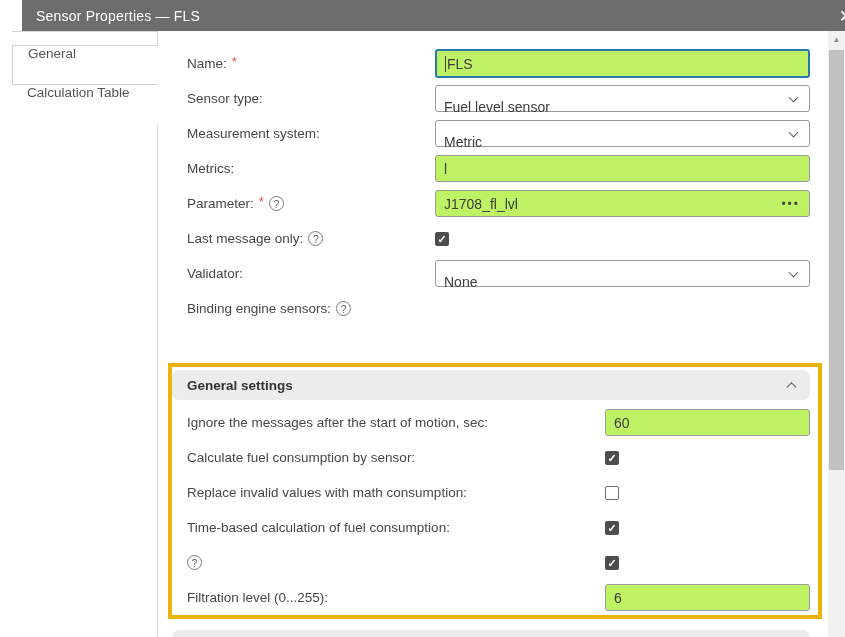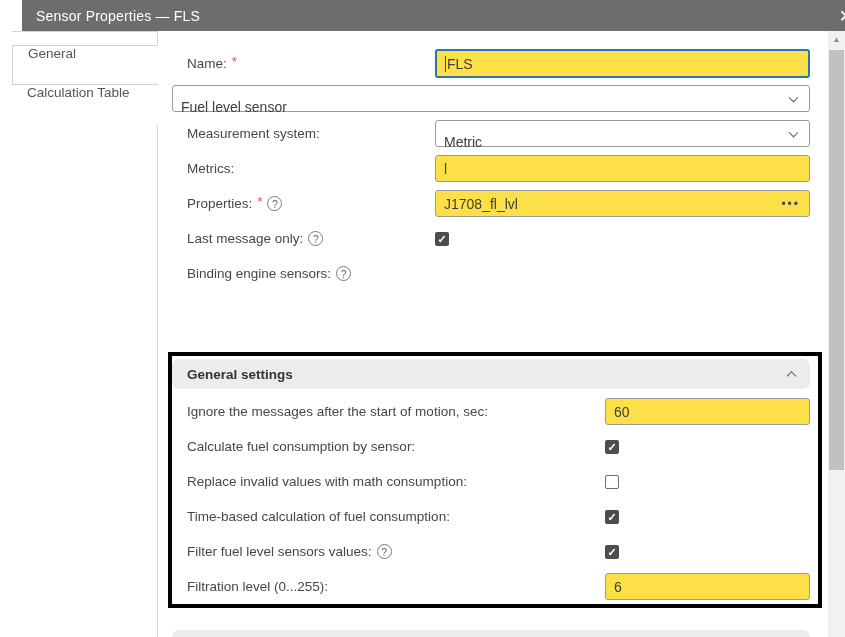--- a/index.html
+++ b/index.html
@@ -17,36 +17,36 @@
   .tab { height:40px; display:flex; align-items:flex-start; padding-left:15px; font-size:13.5px; color:#555; background:#fff; cursor:pointer; }
   .tab.active { border:1px solid #d2d2d2; border-right:none; }
 
   
   .content { position:absolute; left:172px; top:46px; width:638px; z-index:0; }
   .row { height:35px; display:flex; align-items:center; }
   .lbl { width:263px; padding-left:15px; font-size:13.5px; color:#474747; display:flex; align-items:center; gap:5px; flex-shrink:0; }
   .req { color:#e0534a; font-size:13px; position:relative; top:-2px; }
   .ctl { flex:1; display:flex; align-items:center; }
 
-  .tbox { position:relative; width:100%; height:27px; border:1px solid #9b9b9b; border-radius:3px; background:#fde047; font-size:14px; color:#3d3d3d; padding:0 8px; display:flex; align-items:center; }
+  .tbox { position:relative; width:100%; height:27px; border:1px solid #9b9b9b; border-radius:3px; background:#bef264; font-size:14px; color:#3d3d3d; padding:0 8px; display:flex; align-items:center; }
   .tbox.focused { height:29px; border:2px solid #2878af; }
   .caret { width:1px; height:16px; background:#444; margin-right:1px; }
   .selbox { position:relative; width:100%; height:27px; border:1px solid #9b9b9b; border-radius:3px; background:#fff; font-size:14px; color:#3d3d3d; padding:16px 26px 0 8px; display:flex; align-items:center; cursor:pointer; }
   .chev { position:absolute; right:12px; top:50%; width:7px; height:7px; border:solid #555; border-width:0 1.5px 1.5px 0; transform:translateY(-70%) rotate(45deg); }
   .more-btn { position:absolute; right:9px; top:50%; transform:translateY(-50%); color:#4a4a4a; font-size:12px; letter-spacing:2px; cursor:pointer; }
 
   .cb { width:14px; height:14px; border-radius:2px; flex-shrink:0; cursor:pointer; }
   .cb.checked { background:#4d4d4d; color:#fff; font-size:11px; line-height:14px; text-align:center; font-weight:bold; }
   .cb.unchecked { background:#fff; border:1.5px solid #6e6e6e; }
   .cb-label { margin-left:9px; font-size:13.5px; color:#3f3f3f; }
 
   .help { width:15px; height:15px; border:1px solid #7a7a7a; border-radius:50%; color:#666; font-size:10.5px; display:inline-flex; align-items:center; justify-content:center; flex-shrink:0; cursor:pointer; }
 
   
-  .highlight { position:absolute; left:168px; top:352px; width:654px; height:256px; border:4px solid #000000; z-index:3; background:transparent; }
+  .highlight { position:absolute; left:168px; top:363px; width:654px; height:256px; border:4px solid #eab308; z-index:3; background:transparent; }
   .sec-header { position:relative; margin:3px 8px 0 0; height:30px; background:#ececec; border-radius:7px; display:flex; align-items:center; padding-left:15px; font-size:13.5px; font-weight:bold; color:#333; cursor:pointer; }
   .chev-up { position:absolute; right:15px; top:50%; width:7px; height:7px; border:solid #555; border-width:0 1.5px 1.5px 0; transform:translateY(-20%) rotate(-135deg); }
   .sec-rows { margin-top:5px; }
   .sec-row { height:35px; display:flex; align-items:center; }
   .sec-lbl { width:433px; padding-left:15px; font-size:13.5px; color:#474747; display:flex; align-items:center; gap:5px; flex-shrink:0; }
   .sec-ctl { width:220px; display:flex; align-items:center; }
   .sec-ctl .tbox { width:205px; }
 
   
   .next-sec { position:absolute; left:172px; top:630px; width:638px; height:12px; background:#ececec; border-radius:7px 7px 0 0; z-index:2; }
@@ -85,20 +85,23 @@
       </div>
       <div class="ctl">
         <div class="tbox focused">
           <span class="caret"></span>
           <span>FLS</span>
         </div>
       </div>
     </div>
 
     <div class="row">
+      <div class="lbl">
+        <span>Sensor type:</span>
+      </div>
       <div class="ctl">
         <div class="selbox">
           <span>Fuel level sensor</span>
           <span class="chev"></span>
         </div>
       </div>
     </div>
 
     <div class="row">
       <div class="lbl">
@@ -118,21 +121,21 @@
       </div>
       <div class="ctl">
         <div class="tbox">
           <span>l</span>
         </div>
       </div>
     </div>
 
     <div class="row">
       <div class="lbl">
-        <span>Properties:</span>
+        <span>Parameter:</span>
         <span class="req">*</span>
         <span class="help">?</span>
       </div>
       <div class="ctl">
         <div class="tbox">
           <span>J1708_fl_lvl</span>
           <span class="more-btn">•••</span>
         </div>
       </div>
     </div>
@@ -141,20 +144,31 @@
       <div class="lbl">
         <span>Last message only:</span>
         <span class="help">?</span>
       </div>
       <div class="ctl">
         <span class="cb checked">✓</span>
       </div>
     </div>
 
 
+    <div class="row">
+      <div class="lbl">
+        <span>Validator:</span>
+      </div>
+      <div class="ctl">
+        <div class="selbox">
+          <span>None</span>
+          <span class="chev"></span>
+        </div>
+      </div>
+    </div>
 
     <div class="row">
       <div class="lbl">
         <span>Binding engine sensors:</span>
         <span class="help">?</span>
       </div>
     </div>
   </div>
 
   <div class="highlight">
@@ -197,21 +211,20 @@
         <div class="sec-lbl">
           <span>Time-based calculation of fuel consumption:</span>
         </div>
         <div class="sec-ctl">
           <span class="cb checked">✓</span>
         </div>
       </div>
 
       <div class="sec-row">
         <div class="sec-lbl">
-          <span>Filter fuel level sensors values:</span>
           <span class="help">?</span>
         </div>
         <div class="sec-ctl">
           <span class="cb checked">✓</span>
         </div>
       </div>
 
       <div class="sec-row">
         <div class="sec-lbl">
           <span>Filtration level (0...255):</span>

